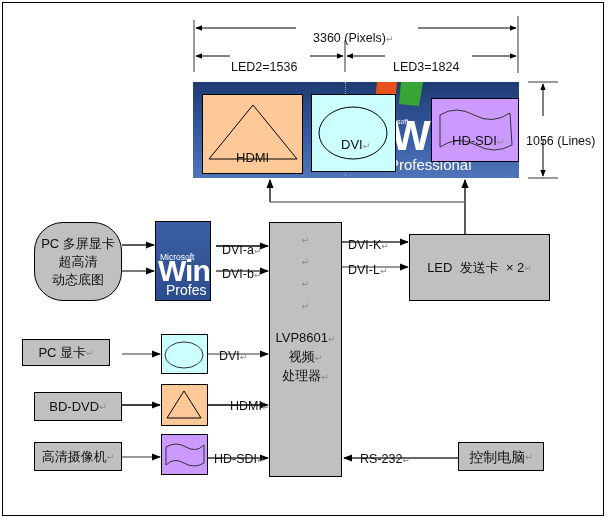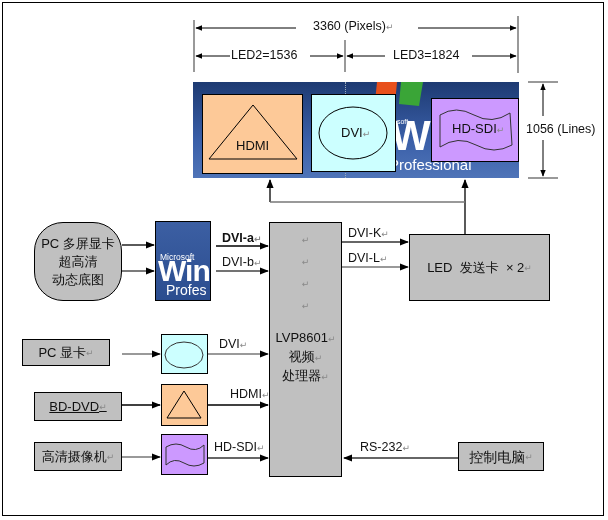--- a/index.html
+++ b/index.html
@@ -1,20 +1,20 @@
 <!DOCTYPE html>
 <html><head>
 <meta charset="utf-8">
 <style>
   html,body{margin:0;padding:0;background:#fff;}
   body{width:608px;height:520px;position:relative;overflow:hidden;font-family:"Liberation Sans","DejaVu Sans",sans-serif;color:#111;}
   #frame{position:absolute;left:2px;top:2px;width:602px;height:514px;border:1.5px solid #000;box-sizing:border-box;}
   svg#wires{position:absolute;left:0;top:0;width:608px;height:520px;}
   .box{position:absolute;box-sizing:border-box;border:1px solid #000;background:#c0c0c0;display:flex;align-items:center;justify-content:center;text-align:center;font-size:13px;line-height:18px;}
-  .lbl{position:absolute;font-size:12.5px;white-space:nowrap;}
+  .lbl{position:absolute;font-size:12.5px;white-space:nowrap;margin-top:12px;}
   .mark{color:#888;font-size:9px;}
   .panel{position:absolute;left:193px;top:82px;width:326px;height:96px;background:linear-gradient(180deg,#1d3a72 0%,#3a5fa8 60%,#4f74b8 100%);}
   .winlogo{position:absolute;color:#fff;font-family:"Liberation Sans",sans-serif;}
   .win-card{position:absolute;left:155px;top:221px;width:56px;height:80px;background:linear-gradient(180deg,#3c5fa3,#2b4d8f);border:1px solid #000;overflow:hidden;box-sizing:border-box;}
   .src-icon{position:absolute;box-sizing:border-box;border:1px solid #000;}
 </style>
 </head>
 <body>
 
 <div id="frame"></div>
@@ -104,21 +104,21 @@
   <div>
     <div>PC 多屏显卡</div>
     <div>超高清</div>
     <div>动态底图</div>
   </div>
 </div>
 <div class="box" style="left:22px;top:339px;width:88px;height:27px;">
     <span>PC 显卡</span>
     <span class="mark">↵</span>
   </div>
-<div class="box" style="left:34px;top:392px;width:88px;height:29px;text-decoration:underline;">
+<div class="box" style="left:34px;top:392px;width:88px;height:29px;">
     <span>BD-DVD</span>
     <span class="mark">↵</span>
   </div>
 <div class="box" style="left:34px;top:442px;width:88px;height:29px;">
     <span>高清摄像机</span>
     <span class="mark">↵</span>
   </div>
 
 <div class="win-card">
   <div class="winlogo" style="left:4px;top:30px;font-size:8.5px;">Microsoft</div>
@@ -135,21 +135,21 @@
   <svg width="45" height="40">
       <path d="M22,6 L39,33 L5,33 z" fill="none" stroke="#000"></path>
     </svg>
 </div>
 <div class="src-icon" style="left:161px;top:434px;width:47px;height:41px;background:#cc99ff;">
   <svg width="45" height="39">
       <path d="M4,12 Q14,6 24,12 T42,10 L42,28 Q32,34 22,28 T4,30 z" fill="none" stroke="#333"></path>
     </svg>
 </div>
 
-<div class="lbl" style="left:222px;top:231px;font-weight:bold;"><span>DVI-a</span><span class="mark">↵</span></div>
+<div class="lbl" style="left:222px;top:231px;"><span>DVI-a</span><span class="mark">↵</span></div>
 <div class="lbl" style="left:222px;top:255px;"><span>DVI-b</span><span class="mark">↵</span></div>
 <div class="lbl" style="left:219px;top:337px;"><span>DVI</span><span class="mark">↵</span></div>
 <div class="lbl" style="left:230px;top:387px;"><span>HDMI</span><span class="mark">↵</span></div>
 <div class="lbl" style="left:214px;top:440px;"><span>HD-SDI</span><span class="mark">↵</span></div>
 <div class="lbl" style="left:348px;top:226px;"><span>DVI-K</span><span class="mark">↵</span></div>
 <div class="lbl" style="left:348px;top:251px;"><span>DVI-L</span><span class="mark">↵</span></div>
 <div class="lbl" style="left:360px;top:440px;"><span>RS-232</span><span class="mark">↵</span></div>
 
 <div class="box" style="left:269px;top:222px;width:73px;height:255px;align-items:flex-start;">
   <div style="padding-top:6px;">

